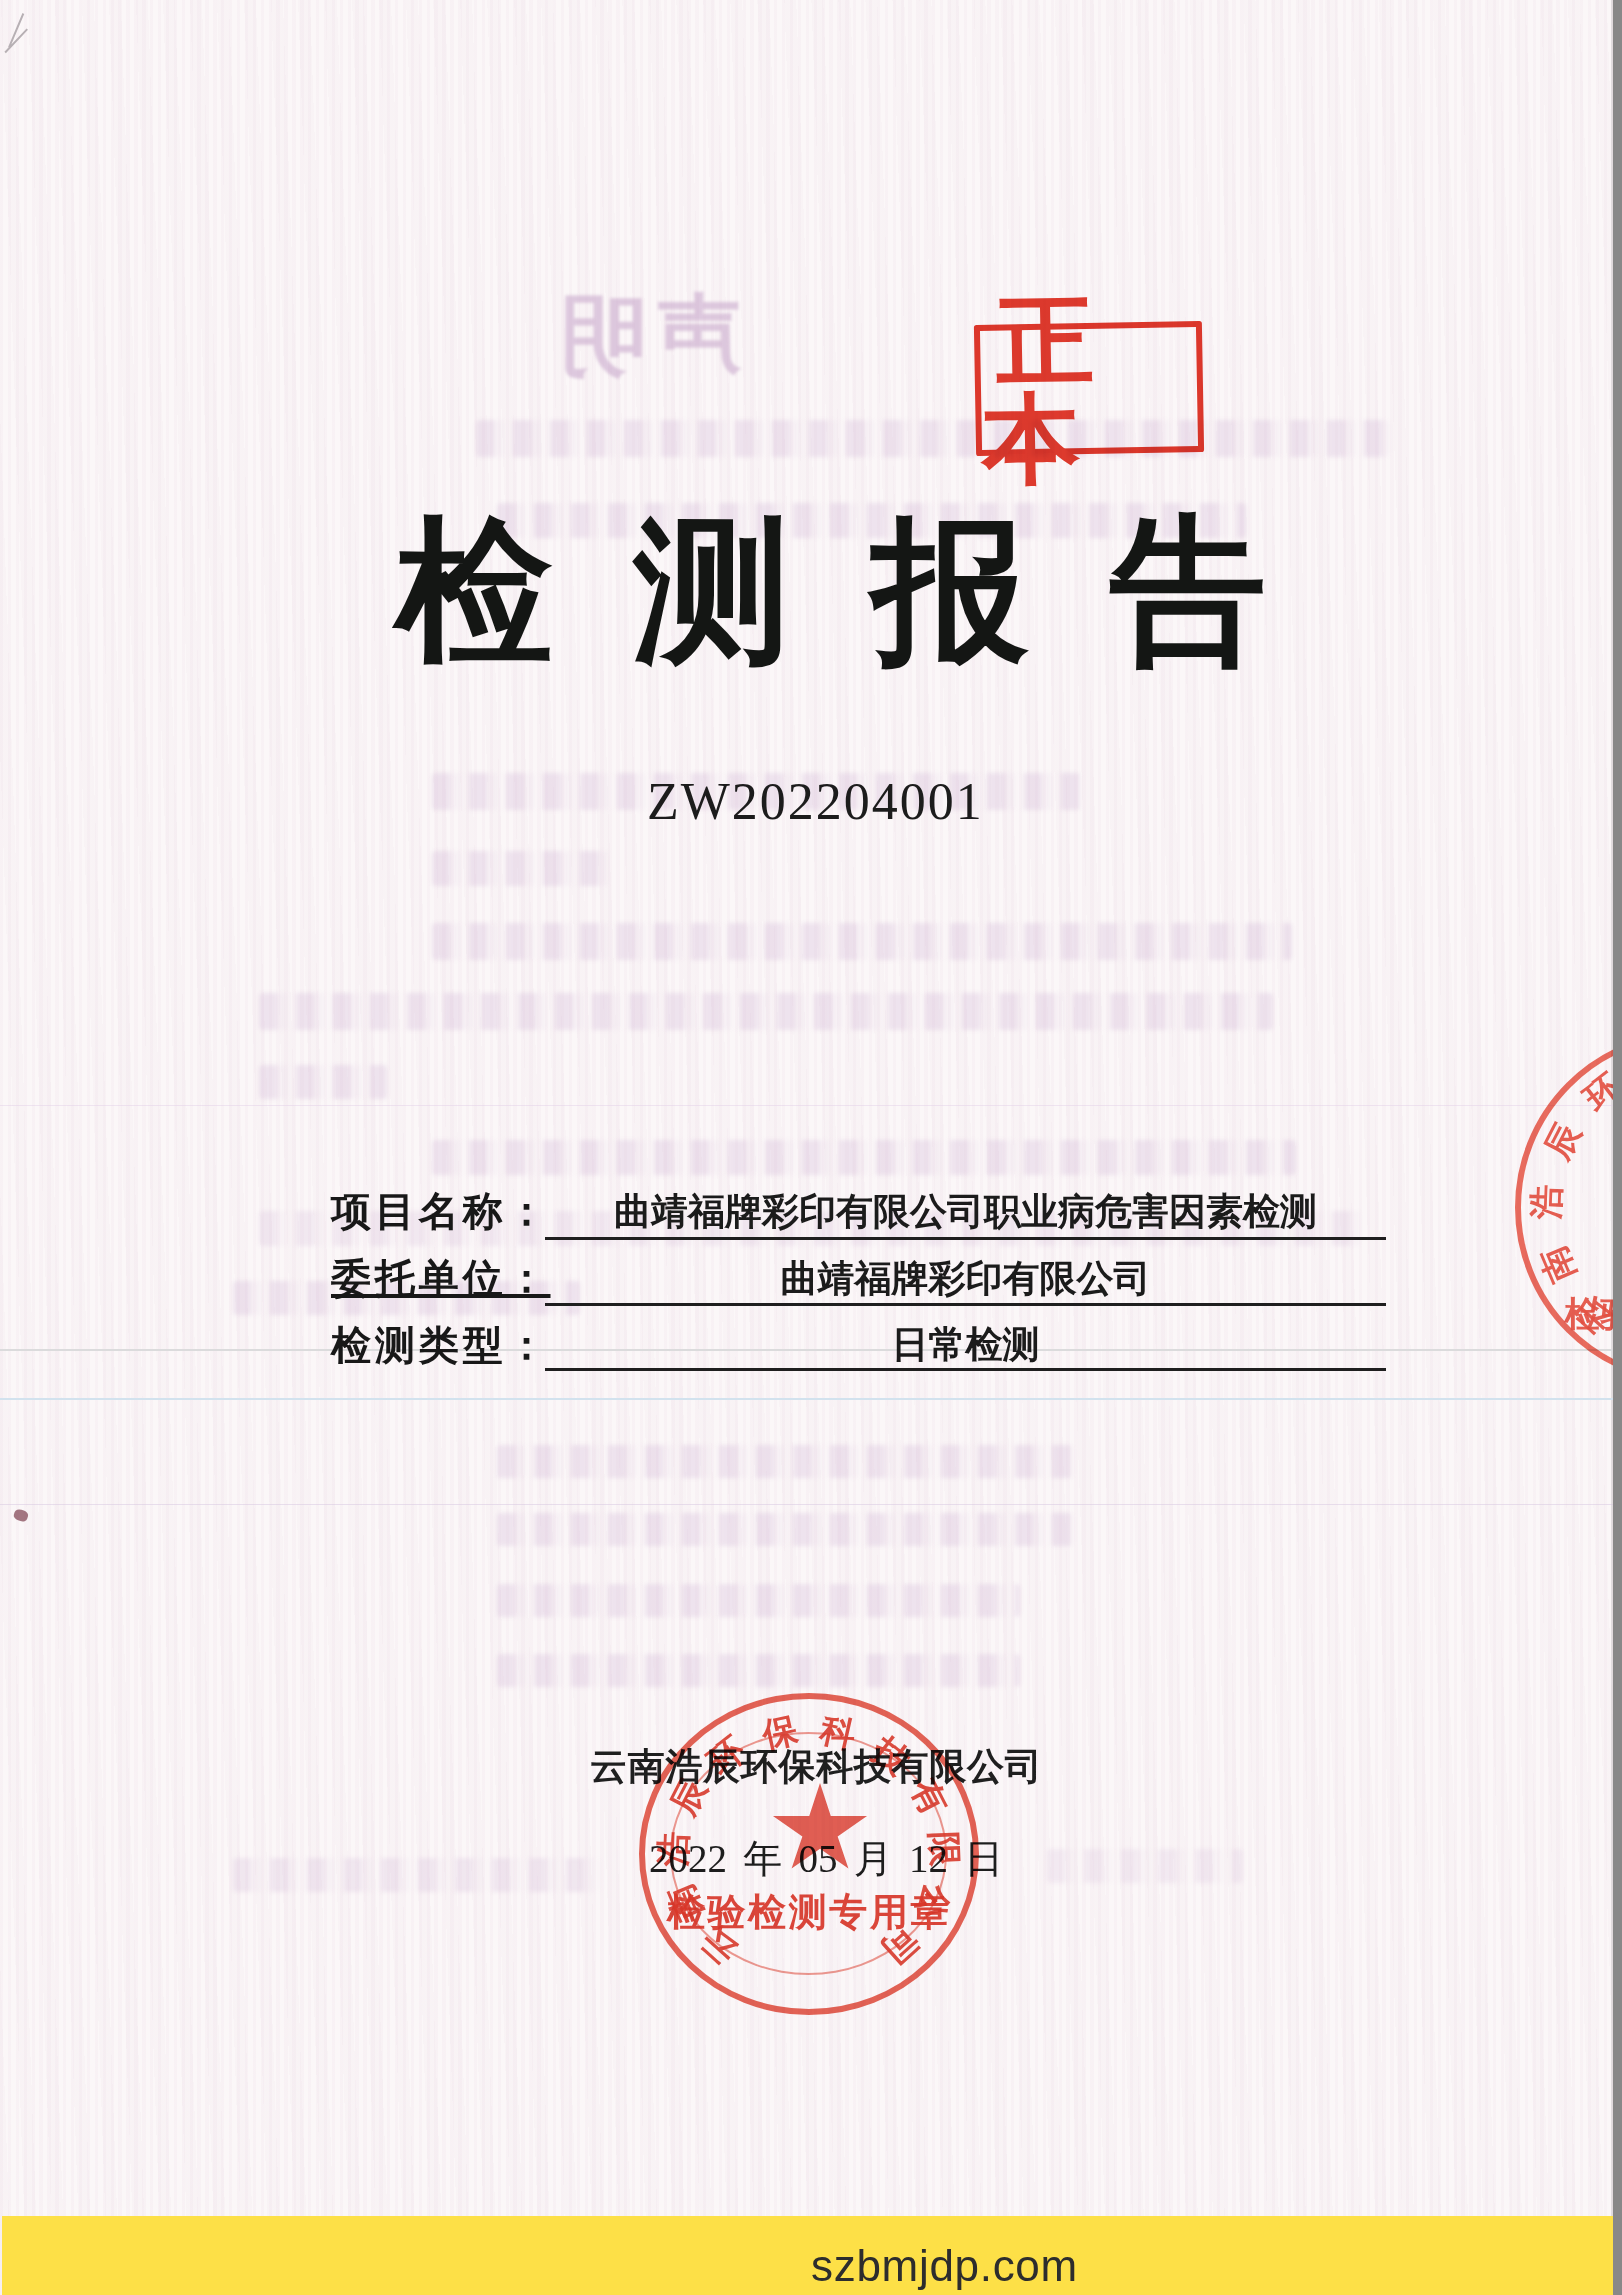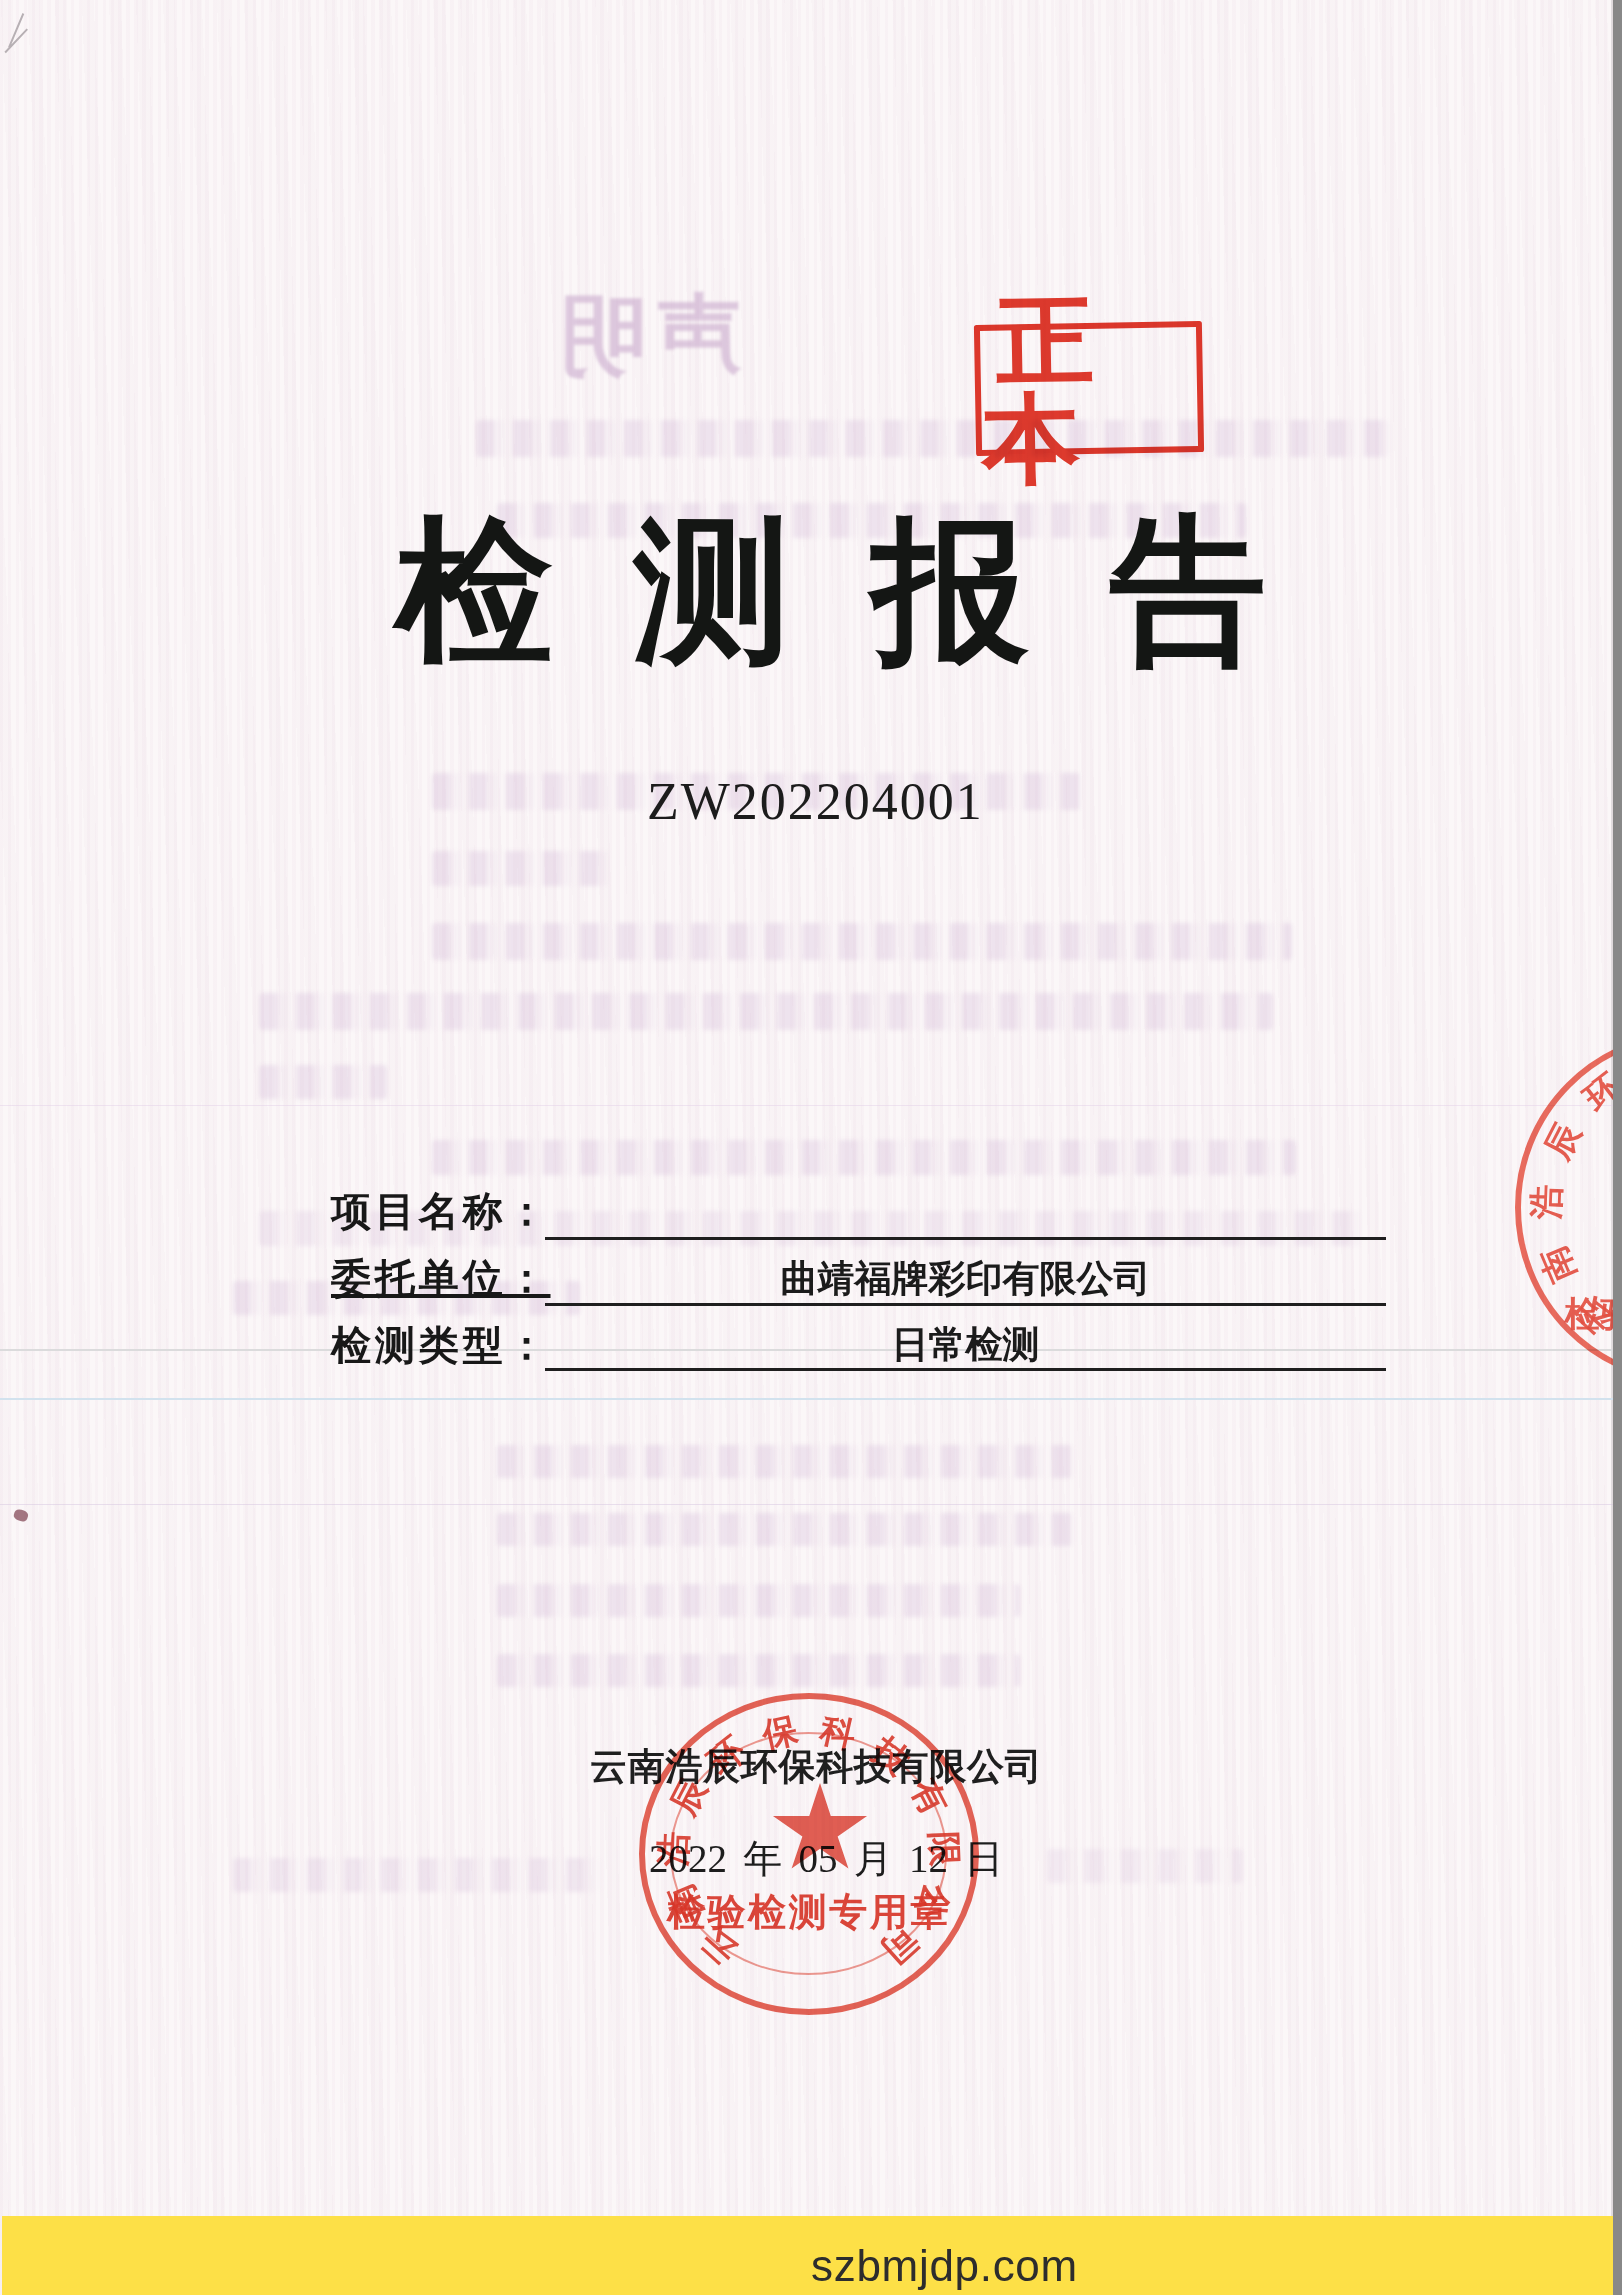--- a/index.html
+++ b/index.html
@@ -160,20 +160,21 @@
 
   <div id="copy-stamp" class="abs">
     <span class="txt">正本</span>
   </div>
 
   <div id="report-title" class="abs">检测报告</div>
 
   <div id="report-number" class="abs">ZW202204001</div>
 
   <div class="field-label" style="top:1184px;">项目名称：</div>
+  <div class="field-value" style="top:1187px;">曲靖福牌彩印有限公司职业病危害因素检测</div>
   <div class="field-underline" style="top:1237px;"></div>
 
   <div class="field-label" style="top:1251px;text-decoration:underline;">委托单位：</div>
   <div class="field-value" style="top:1254px;">曲靖福牌彩印有限公司</div>
   <div class="field-underline" style="top:1303px;"></div>
 
   <div class="field-label" style="top:1318px;">检测类型：</div>
   <div class="field-value" style="top:1320px;">日常检测</div>
   <div class="field-underline" style="top:1368px;"></div>
 

